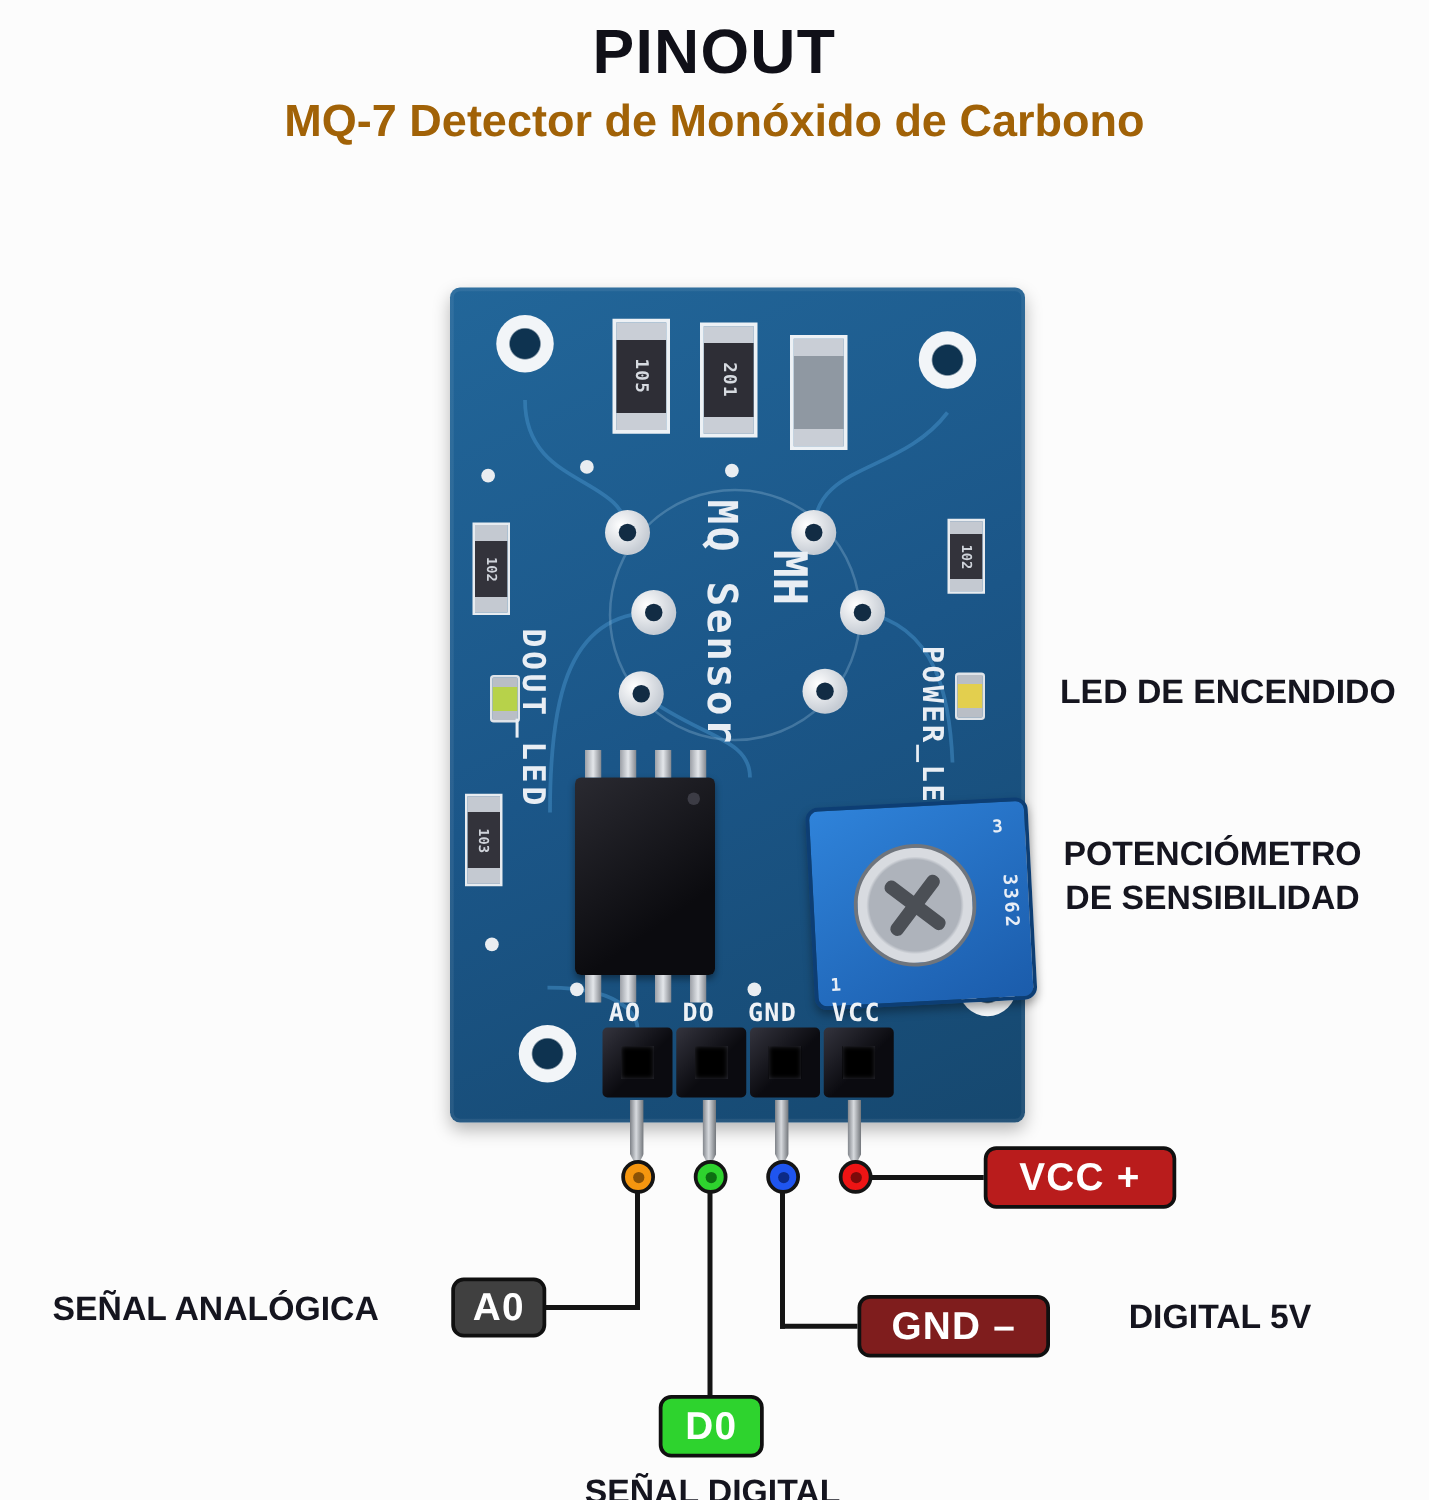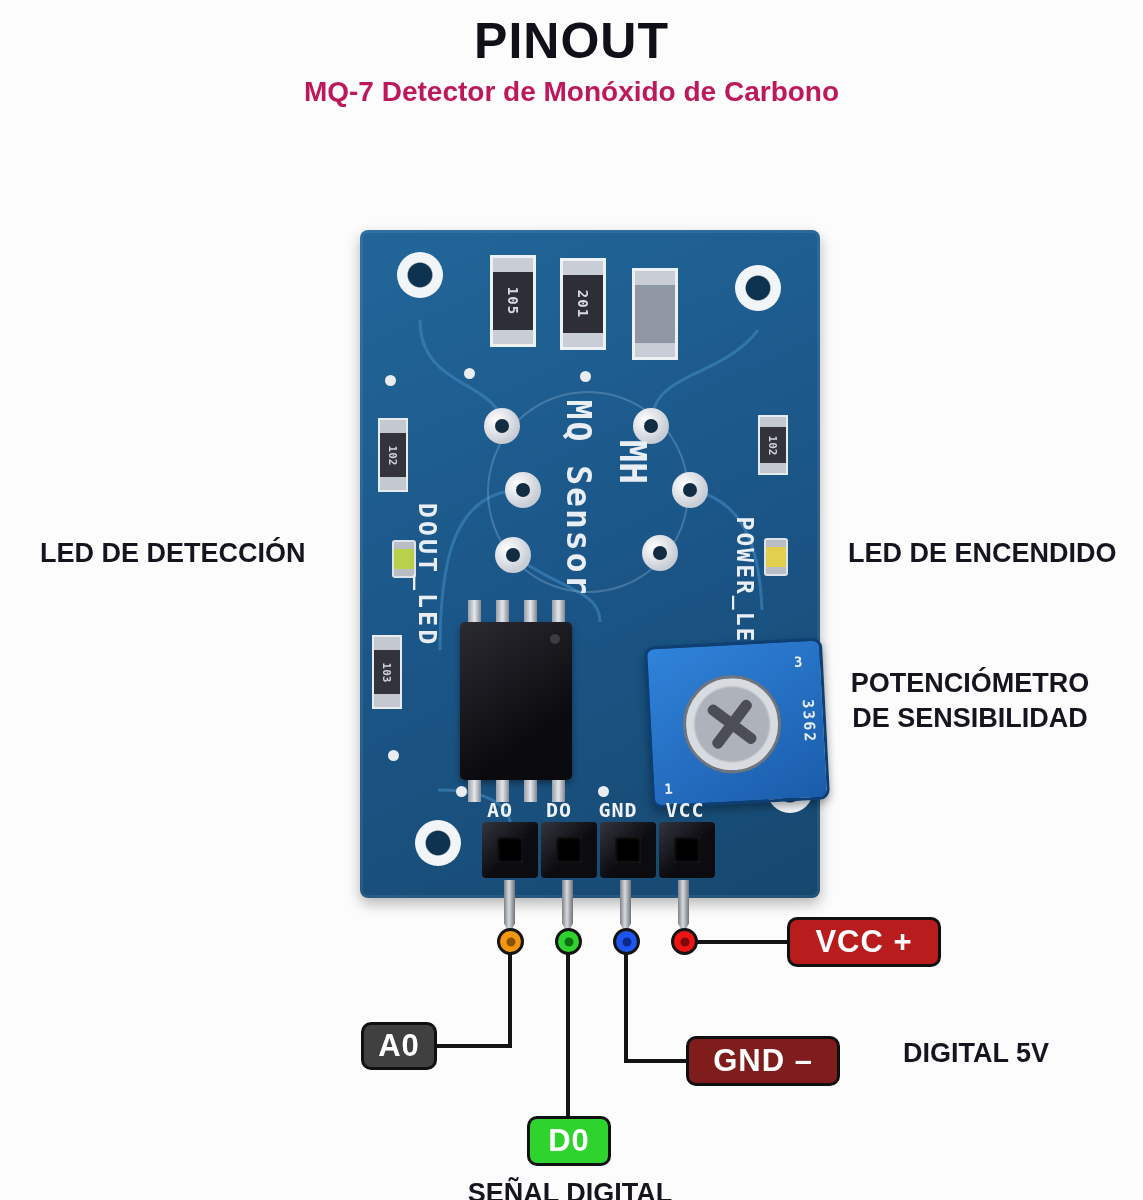--- a/index.html
+++ b/index.html
@@ -1,20 +1,20 @@
 <!DOCTYPE html>
 <html><head>
 <meta charset="utf-8">
 <style>
   * { box-sizing: border-box; }
   body { margin:0; background:#fcfcfc; font-family:"Liberation Sans", sans-serif; }
   .canvas { position:relative; width:1143px; height:1200px; margin:0 auto; background:#fcfcfc; overflow:hidden; color:#15151f;text-decoration:underline; }
 
   .title { position:absolute; top:12px; left:0; width:100%; text-align:center; font-size:50px; font-weight:800; letter-spacing:1px; color:#101018; }
-  .subtitle { position:absolute; top:76px; left:0; width:100%; text-align:center; font-size:28px; font-weight:700; color:#be185d; }
+  .subtitle { position:absolute; top:76px; left:0; width:100%; text-align:center; font-size:36px; font-weight:700; color:#a16207; }
 
   
   .board { position:absolute; left:360px; top:230px; width:460px; height:668px; border-radius:8px;
            background:linear-gradient(155deg,#226699 0%,#1b5688 50%,#16486f 100%);
            box-shadow:0 6px 14px rgba(0,0,0,.28), inset 0 0 0 3px rgba(255,255,255,.07); }
   .traces { position:absolute; left:0; top:0; }
 
   .hole { position:absolute; width:46px; height:46px; border-radius:50%;
           background:radial-gradient(circle,#0e3350 0 36%,#f2f5f8 40%); }
 
@@ -211,22 +211,22 @@
   <div class="badge gnd" style="left:686px; top:1036px; width:154px; height:50px;">
     <span>GND –</span>
   </div>
   <div class="badge a0" style="left:361px; top:1022px; width:76px;  height:48px;">
     <span>A0</span>
   </div>
   <div class="badge d0" style="left:527px; top:1116px; width:84px;  height:50px;">
     <span>D0</span>
   </div>
 
-  <div class="note" style="left:40px; top:538px;">LED DE DETECCIÓN</div>
   <div class="note" style="left:848px; top:538px;">LED DE ENCENDIDO</div>
   <div class="note two-line" style="left:825px; top:666px; width:290px;">
     <div>POTENCIÓMETRO</div>
     <div>DE SENSIBILIDAD</div>
   </div>
+  <div class="note" style="left:42px; top:1032px;">SEÑAL ANALÓGICA</div>
   <div class="note" style="left:903px; top:1038px;">DIGITAL 5V</div>
   <div class="note" style="left:455px; top:1178px; width:230px; text-align:center;">SEÑAL DIGITAL</div>
 
 </div>
 
 </body></html>

